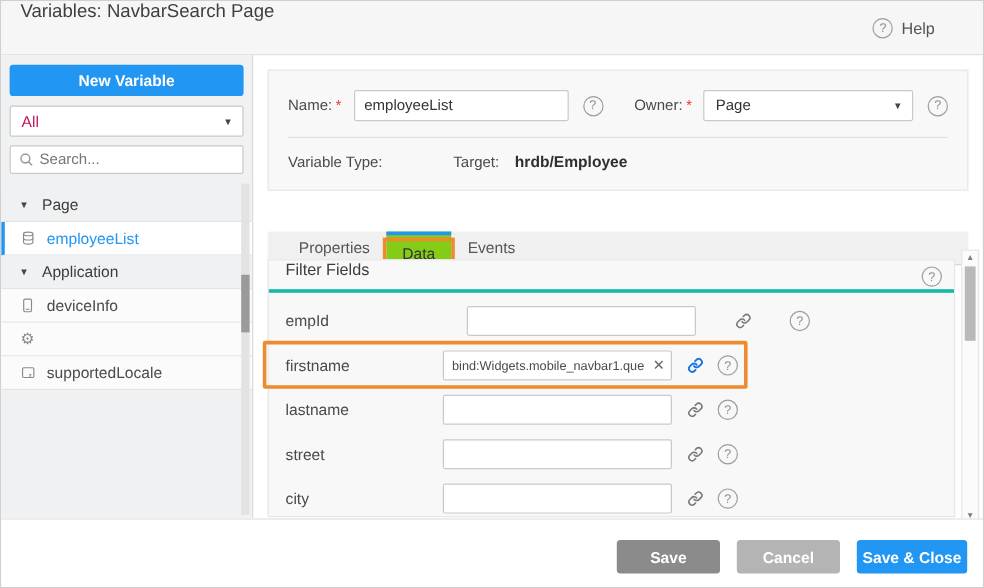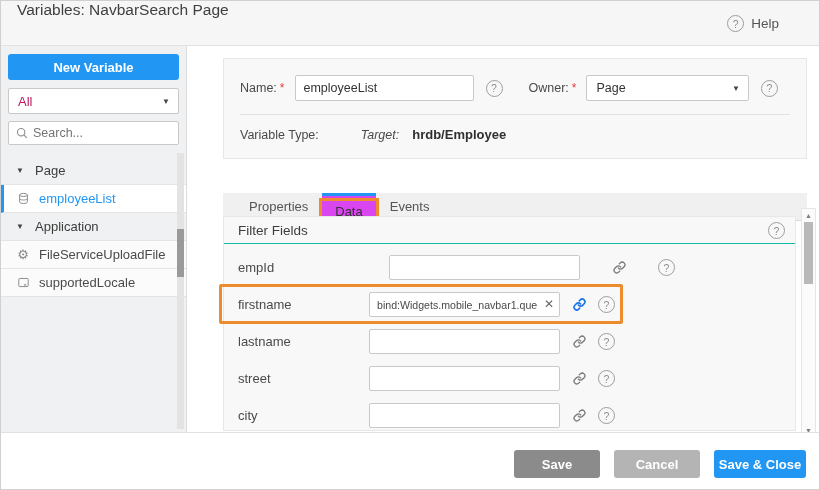--- a/index.html
+++ b/index.html
@@ -12,21 +12,21 @@
   .hdr { position:absolute; left:0; top:0; width:820px; height:45px; background:#f6f6f6;
          border-bottom:1px solid #e2e2e2; display:flex; }
   .hdr-title { font-size:15.5px; color:#3f3f3f; margin-left:16px; }
   .hdr-help { position:absolute; right:42px; top:0; height:45px; display:flex; align-items:center;
               gap:7px; cursor:pointer; }
   .qicon { display:inline-flex; width:17px; height:17px; border:1.3px solid #9d9d9d; border-radius:50%;
            color:#8f8f8f; font-size:10.5px; align-items:center; justify-content:center; background:transparent; }
   .hdr-help .lbl { font-size:13.5px; color:#555; }
 
   
-  .side { position:absolute; left:0; top:45px; width:186px; height:386px; background:#f0f1f2;
+  .side { position:absolute; left:0; top:45px; width:210px; height:386px; background:#f0f1f2;
           border-right:1px solid #dcdcdc; }
   .side-controls { padding:8px 7px 6px 7px; }
   .btn-new { display:block; width:100%; height:26px; background:#2196f3; border:none; border-radius:3px;
              color:#fff; font-weight:bold; font-size:13px; font-family:inherit; cursor:pointer; margin-bottom:8px; }
   .sel-all { position:relative; height:26px; background:#fff; border:1px solid #c9c9c9; border-radius:2px;
              display:flex; align-items:center; margin-bottom:7px; cursor:pointer; }
   .sel-all .val { font-size:13px; color:#be185d; margin-left:9px; }
   .caret { position:absolute; right:8px; font-size:8px; color:#444; }
   .search-box { height:24px; background:#fff; border:1px solid #c9c9c9; border-radius:2px;
                 display:flex; align-items:center; }
@@ -44,50 +44,50 @@
   .trow.item .ilabel { margin-left:8px; }
   .trow.item.sel { background:#fff; border-left:3px solid #2196f3; padding-left:11px; }
   .trow.item.sel .ilabel { color:#2196f3; }
   .gear-glyph { font-size:13px; color:#8a8a8a; line-height:1; }
   .side-scroll { position:absolute; right:2px; top:107px; bottom:3px; width:7px; background:#e3e3e3; }
   .side-thumb { position:absolute; left:0; width:7px; top:76px; height:48px; background:#9a9a9a; }
 
   
   .panel-top { position:absolute; left:222px; top:57px; width:584px; height:101px; background:#f8f8f8;
                border:1px solid #e7e7e7; }
-  .frow1 { display:flex; align-items:center; margin:16px 28px 0 16px; }
+  .frow1 { display:flex; align-items:center; margin:16px 16px 0 16px; }
   .flabel { font-size:12.5px; color:#4a4a4a; white-space:nowrap; }
   .req { color:#e53935; font-size:12px; margin-left:3px; }
   .inp { height:26px; border:1px solid #c9c9c9; border-radius:2px; background:#fff; font-family:inherit;
          font-size:12.5px; color:#333; padding:0 8px; outline:none; }
   .inp-name { width:188px; margin-left:10px; }
   .owner-lbl { margin-left:26px; }
   .sel-owner { position:relative; width:190px; height:26px; background:#fff; border:1px solid #c9c9c9;
                border-radius:2px; display:flex; align-items:center; margin-left:10px; cursor:pointer; }
   .sel-owner .val { font-size:12.5px; color:#333; margin-left:9px; }
   .q-m { margin-left:12px; flex:none; cursor:pointer; }
   .fdiv { border-top:1px solid #e2e2e2; margin:13px 16px 0 16px; }
   .frow2 { display:flex; align-items:center; margin:12px 16px 0 16px; }
   .fval { font-size:13px; color:#2f2f2f; font-weight:bold; margin-left:13px; white-space:nowrap; }
-  .target-lbl { margin-left:42px;font-style:italic; }
+  .target-lbl { margin-left:59px; }
 
   
   .tabbar { position:absolute; left:222px; top:192px; width:584px; height:28px; background:#f0f0f0;
             border-bottom:1px solid #d8d8d8; display:flex; align-items:stretch; }
   .tab { display:flex; align-items:center; padding:0 14px; font-size:13px; color:#555; cursor:pointer; }
   .tab.first { margin-left:12px; }
-  .tab.active { position:relative; background:#d946ef; color:#333; border-top:3px solid #2196f3;
+  .tab.active { position:relative; background:#84cc16; color:#333; border-top:3px solid #2196f3;
                 padding:15px 13px; }
   .tab.active::after { content:''; position:absolute; left:-3px; right:-3px; top:2px; bottom:-1px;
                        border:3px solid #ee8b2d; pointer-events:none; }
 
   
   .panel-ff { position:absolute; left:222px; top:215px; width:573px; height:215px; background:#f8f8f8;
               border:1px solid #e7e7e7; overflow:visible; }
-  .ff-head { height:27px; border-bottom:1px solid #14b8a6; display:flex; align-items:center; }
+  .ff-head { height:27px; border-bottom:3px solid #14b8a6; display:flex; align-items:flex-start; }
   .ff-title { font-size:13.5px; color:#3d3d3d; margin-left:14px; }
   .ff-q { position:absolute; right:10px; top:5px; cursor:pointer; }
   .ff-row { position:relative; height:37px; display:flex; align-items:center; }
   .ff-label { width:117px; margin-left:14px; font-size:13px; color:#4a4a4a; }
   .ff-iwrap { position:relative; margin-left:14px; }
   .ff-inp { width:191px; height:25px; border:1px solid #c9c9c9; border-radius:2px; background:#fff;
             font-family:inherit; font-size:12px; color:#333; padding:0 7px; outline:none; }
   .ff-inp.bound { font-size:10.6px; color:#4a4a4a; padding-right:22px; }
   .clear-x { position:absolute; right:6px; top:4px; font-size:12px; color:#666; cursor:pointer; line-height:1.4; }
   .link-ic { margin-left:13px; color:#777; cursor:pointer; display:inline-flex; }
@@ -156,22 +156,30 @@
               <path d="M3.2 8c0 1.1 2.1 1.9 4.8 1.9S12.8 9.1 12.8 8" fill="none" stroke="#8a8a8a" stroke-width="1.1"></path>
             </svg>
         </span>
         <span class="ilabel">employeeList</span>
       </div>
       <div class="trow group">
         <span class="caret2">▼</span>
         <span class="glabel">Application</span>
       </div>
       <div class="trow item">
+        <span class="ticon">
+          <svg class="ic" width="12" height="13" viewBox="0 0 14 16">
+              <rect x="3" y="1.5" width="8" height="13" rx="1.4" fill="none" stroke="#8a8a8a" stroke-width="1.2"></rect>
+              <line x1="5" y1="12" x2="9" y2="12" stroke="#8a8a8a" stroke-width="1.1"></line>
+            </svg>
+        </span>
+        <span class="ilabel">deviceInfo</span>
+      </div>
+      <div class="trow item">
         <span class="ticon gear-glyph">⚙</span>
-        <span class="ilabel">FileServiceUploadFile</span>
       </div>
       <div class="trow item">
         <span class="ticon">
           <svg class="ic" width="13" height="13" viewBox="0 0 16 16">
               <rect x="2.2" y="3" width="11.6" height="10" rx="1.2" fill="none" stroke="#8a8a8a" stroke-width="1.2"></rect>
               <path d="M8.6 10.8l3 0M10.1 9.3l0 3" transform="rotate(45 10.1 10.8)" stroke="#8a8a8a" stroke-width="1.1"></path>
             </svg>
         </span>
         <span class="ilabel">supportedLocale</span>
       </div>

